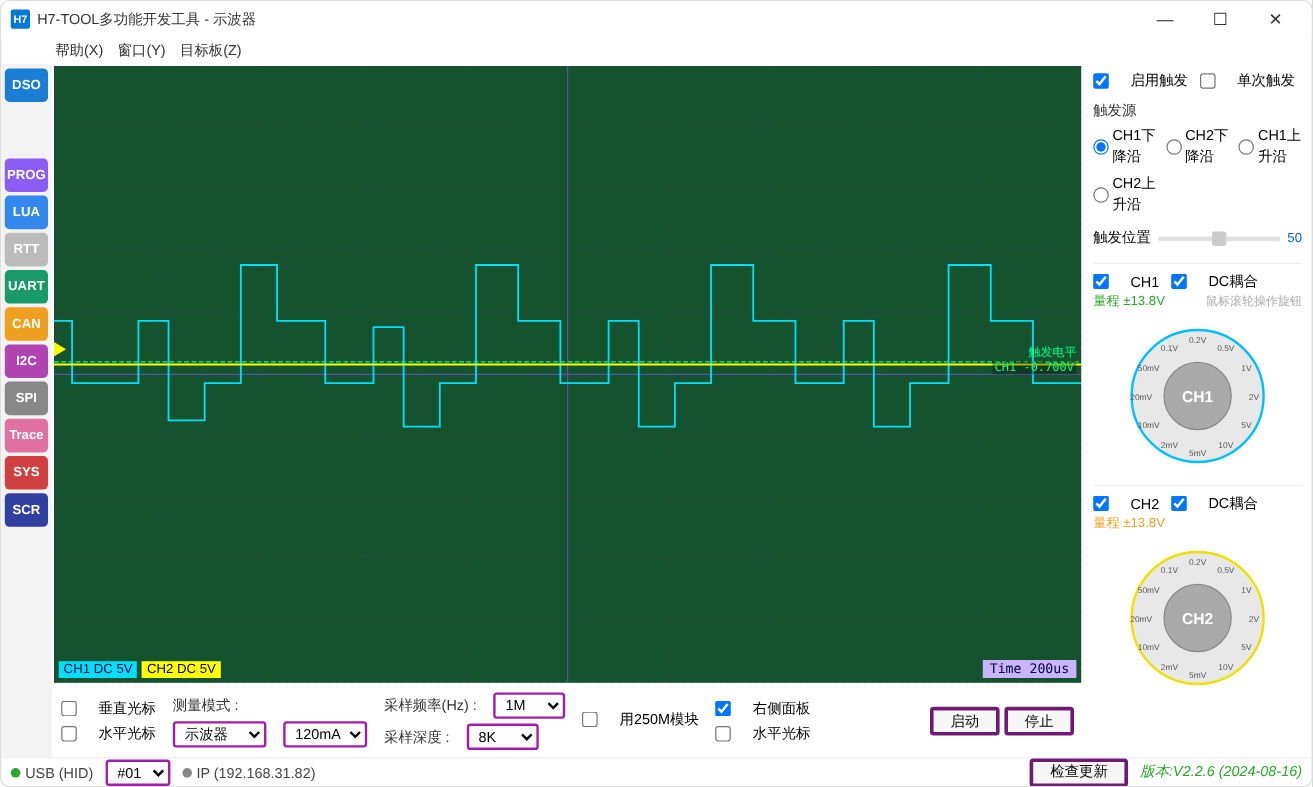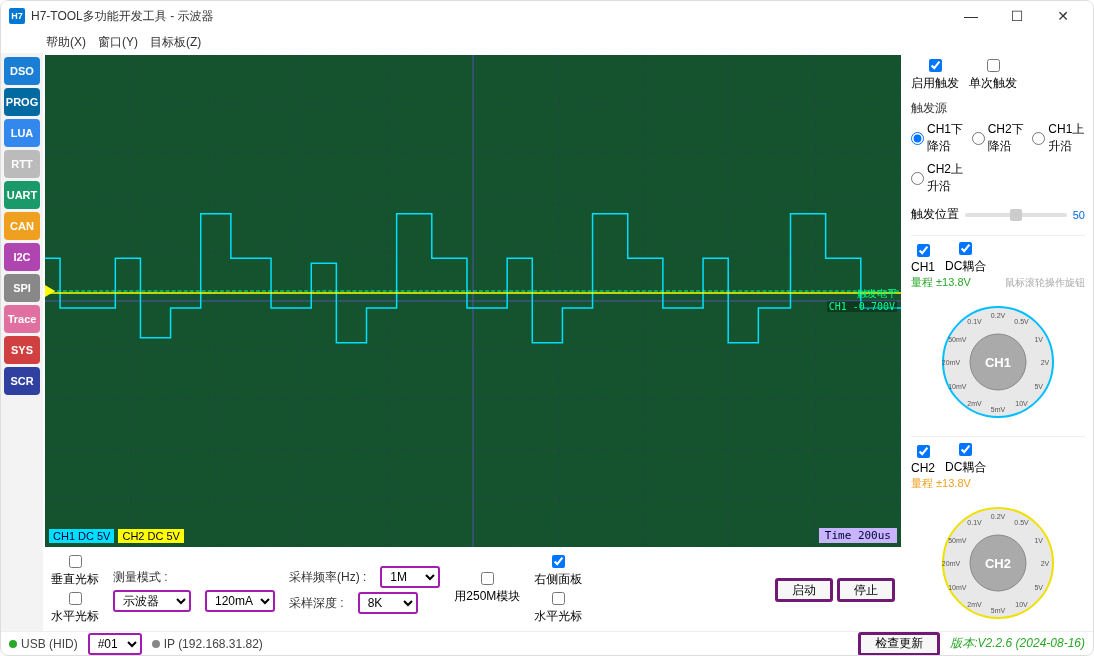--- a/index.html
+++ b/index.html
@@ -36,21 +36,21 @@
 .time-label { position: absolute; right: 4px; bottom: 4px; background: #c8b4ff; color: #003; font-size: 11px; font-family: monospace; padding: 1px 6px; }
 .trig-lbl { position: absolute; right: 4px; top: 232px; font-size: 10px; color: #0f8; font-family: monospace; }
 .ch1-read { position: absolute; right: 4px; top: 246px; font-size: 10px; color: #0f8; background: rgba(0,0,0,0.3); font-family: monospace; padding: 0 2px; }
 .trig-arrow { position: absolute; left: 0; top: 230px; width: 0; height: 0; border-left: 10px solid #ffff00; border-top: 6px solid transparent; border-bottom: 6px solid transparent; }
 
 
 .controls { padding: 6px 8px; display: flex; align-items: center; gap: 14px; font-size: 12px; flex-wrap: wrap; }
 .ctrl-group { display: flex; align-items: center; gap: 4px; }
 .ctrl-label { color: #333; }
 select, .combo { height: 22px; font-size: 12px; border: 2px solid #a21caf; border-radius: 3px; padding: 0 4px; background: #fff; }
-.cb { display: flex; align-items: center; gap: 3px; flex-direction: column; }
+.cb { display: flex; align-items: center; gap: 18px; }
 .cb input { width: 13px; height: 13px; }
 .btn { height: 24px; padding: 0 14px; border: 3px solid #701a75; border-radius: 3px; background: #f7f7f7; font-size: 12px; cursor: default; }
 
 .controls-row { display: flex; flex-direction: column; gap: 4px; }
 .controls-line { display: flex; align-items: center; gap: 14px; }
 
 
 .right-panel { width: 190px; padding: 6px 8px; display: flex; flex-direction: column; gap: 8px; font-size: 12px; }
 .rp-row { display: flex; align-items: center; gap: 10px; }
 .rp-group { border-top: 1px solid #eee; padding-top: 6px; }
@@ -93,21 +93,21 @@
 <div class="menubar">
   <span>帮助(X)</span>
   <span>窗口(Y)</span>
   <span>目标板(Z)</span>
 </div>
 
 <div class="main">
 
   <div class="left-toolbar" id="left-toolbar">
       <div class="tool-btn" style="background: rgb(26, 127, 212);">DSO</div>
-      <div class="tool-btn" style="background: #0369a1;">PROG</div>
+      <div class="tool-btn" style="background: #8b5cf6; margin-top: 44px;">PROG</div>
       <div class="tool-btn" style="background: rgb(51, 136, 238);">LUA</div>
       <div class="tool-btn" style="background: rgb(187, 187, 187);">RTT</div>
       <div class="tool-btn" style="background: rgb(26, 154, 106);">UART</div>
       <div class="tool-btn" style="background: rgb(240, 160, 32);">CAN</div>
       <div class="tool-btn" style="background: rgb(176, 68, 176);">I2C</div>
       <div class="tool-btn" style="background: rgb(136, 136, 136);">SPI</div>
       <div class="tool-btn" style="background: rgb(224, 112, 160);">Trace</div>
       <div class="tool-btn" style="background: rgb(208, 64, 64);">SYS</div>
       <div class="tool-btn" style="background: rgb(48, 64, 160);">SCR</div>
     </div>

